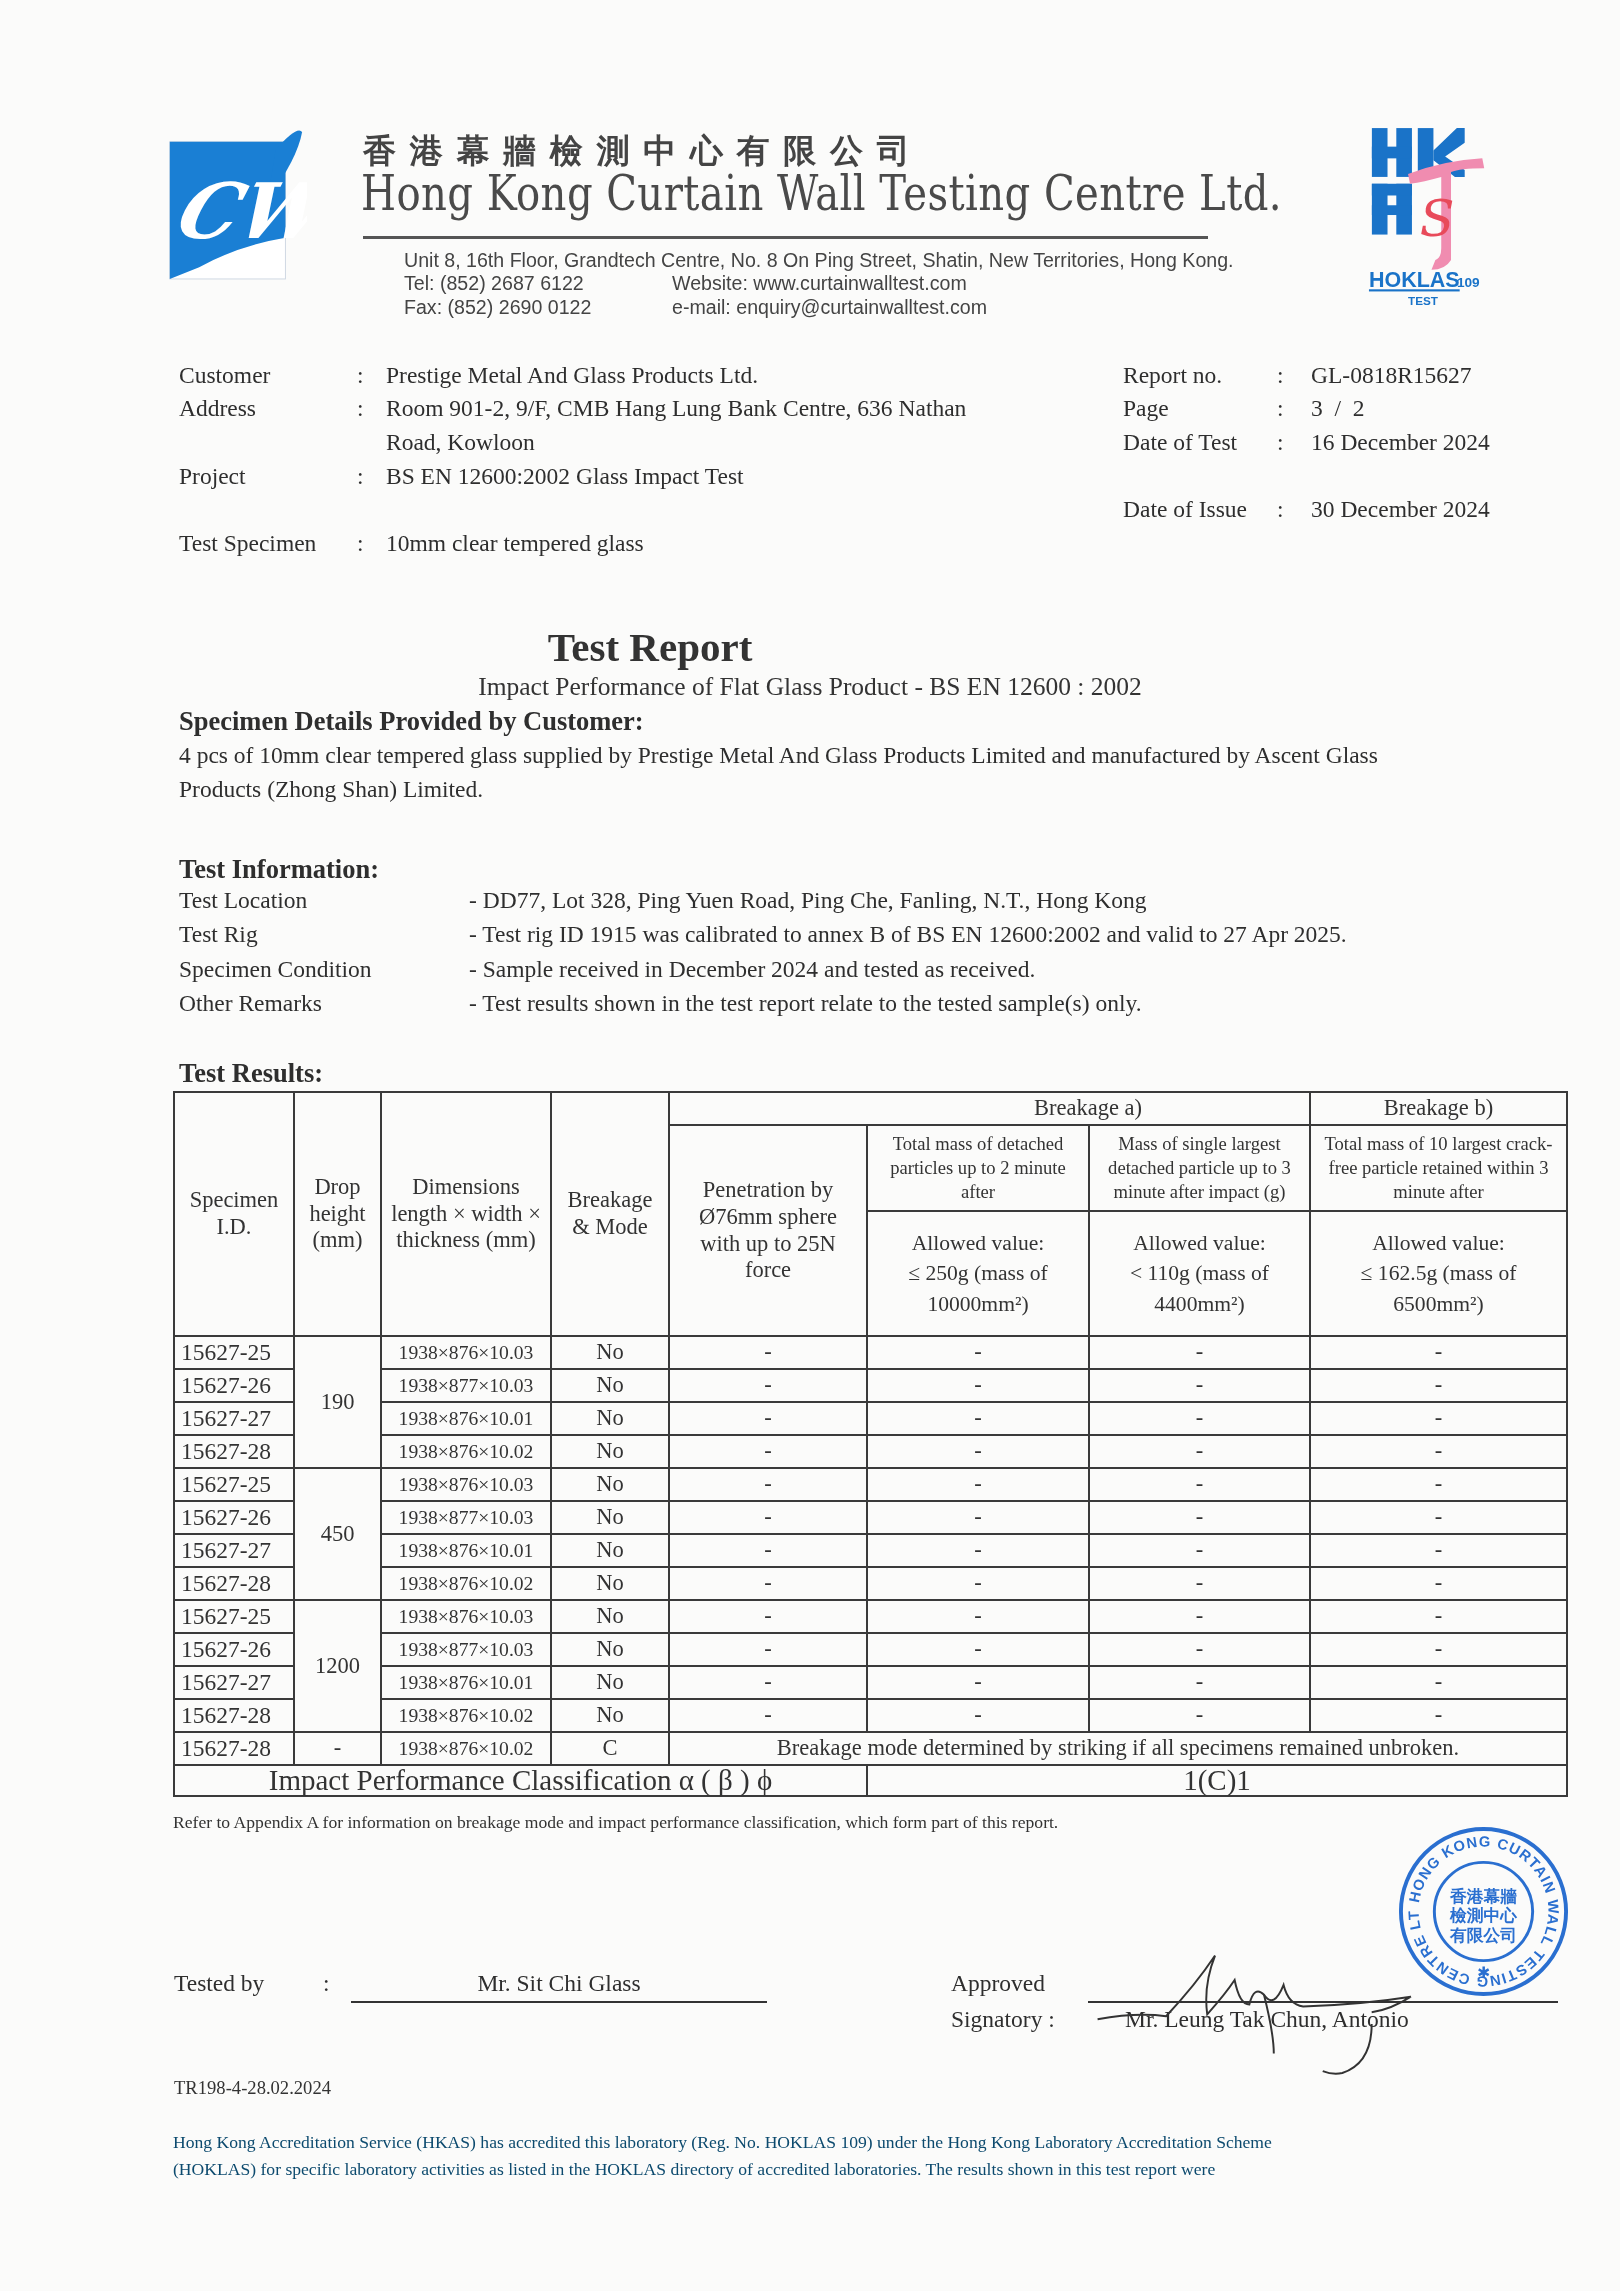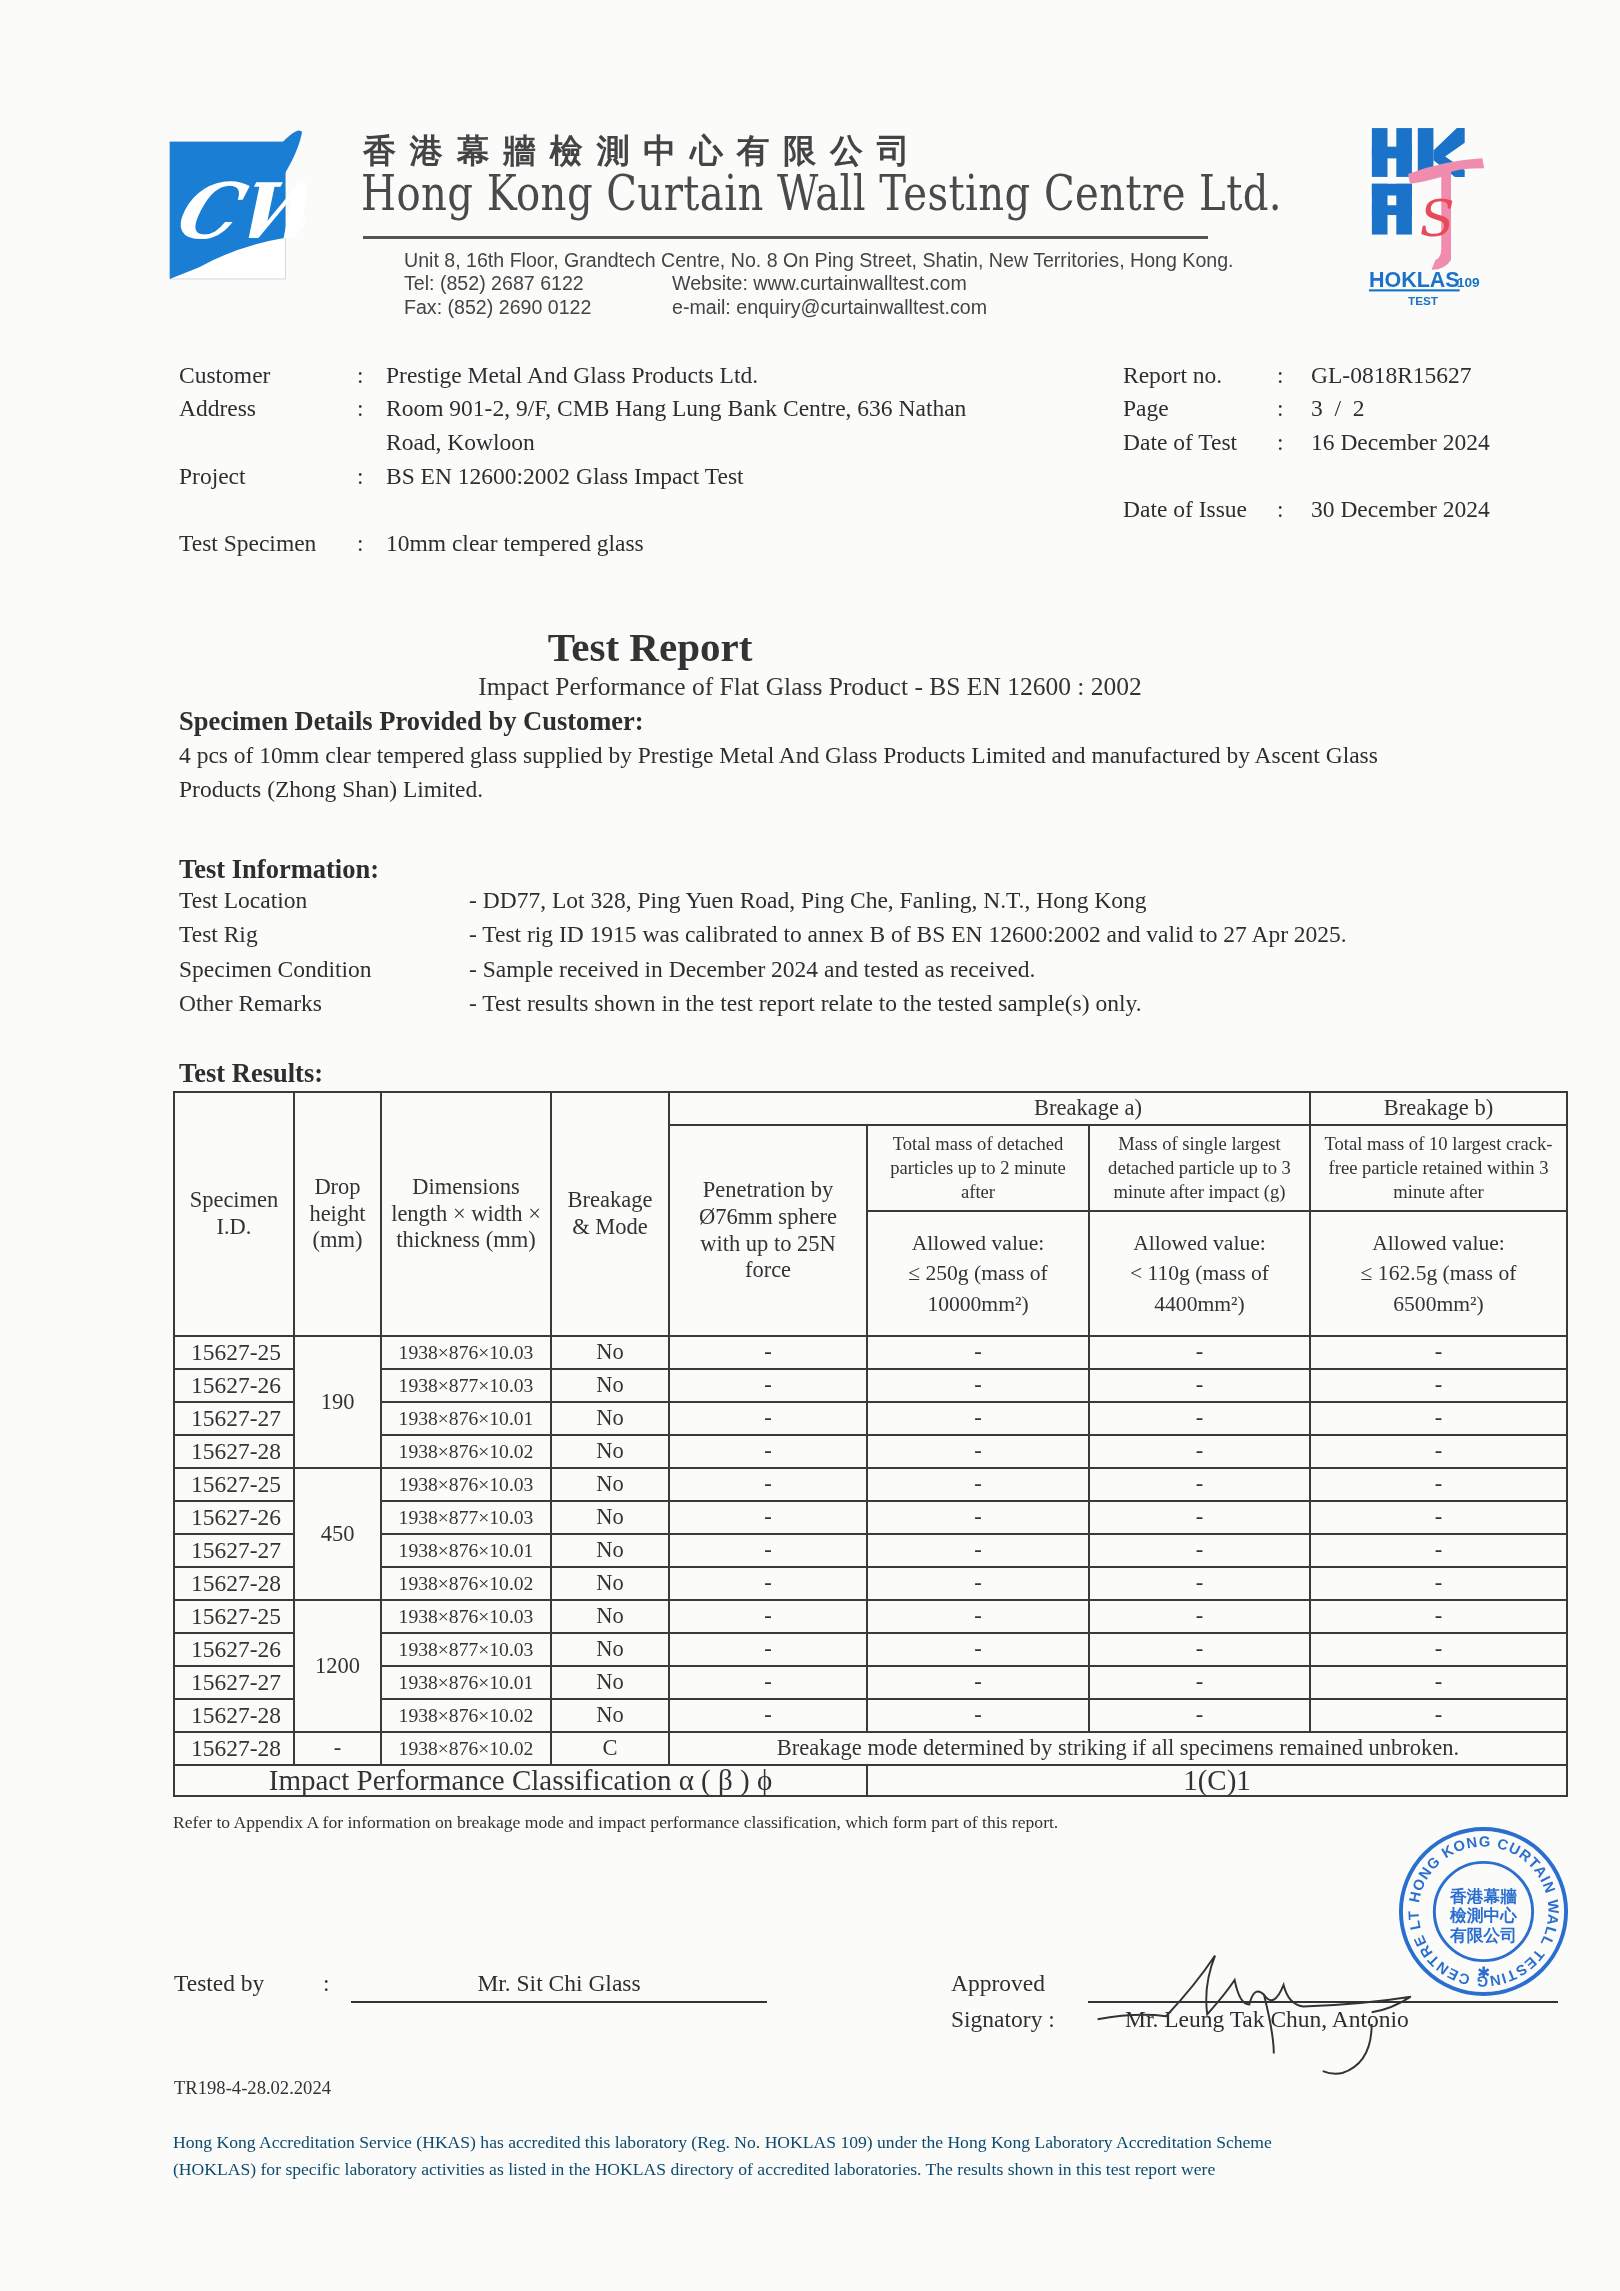--- a/index.html
+++ b/index.html
@@ -27,21 +27,21 @@
   .h-bold { font-weight:bold; font-size:26.5px; color:#2e2e2e; }
   .body-txt { font-size:23.5px; color:#2e2e2e; }
 
   
   .tbl { position:absolute; left:173px; top:1091px; width:1391px; }
   table.res { border-collapse:collapse; width:1391px; table-layout:fixed; font-size:22.5px; color:#333; }
   table.res td { border:2px solid #3a3a3a; text-align:center; vertical-align:middle; padding:0; line-height:1.18; }
   table.res .small { font-size:18.6px; line-height:1.3; }
   table.res .av { font-size:21.6px; line-height:1.4; }
   table.res .dim { font-size:19.6px; }
-  table.res .id { font-size:23.5px; text-align:left; padding-left:16px; }
+  table.res .id { font-size:23.5px; text-align:left; padding-left:6px; }
   table.res tr.data td { height:31px; }
   table.res .classif { font-size:29px; height:29px; line-height:29px; }
 
   .note { font-size:17.6px; color:#333; }
   .stamp { left:1397px; top:1825px; width:173px; height:173px; }
   .sig-line { height:2px; background:#333; }
   .footer { font-size:17.6px; line-height:26.5px; color:#0c4a6e; }
 </style>
 </head>
 <body>

